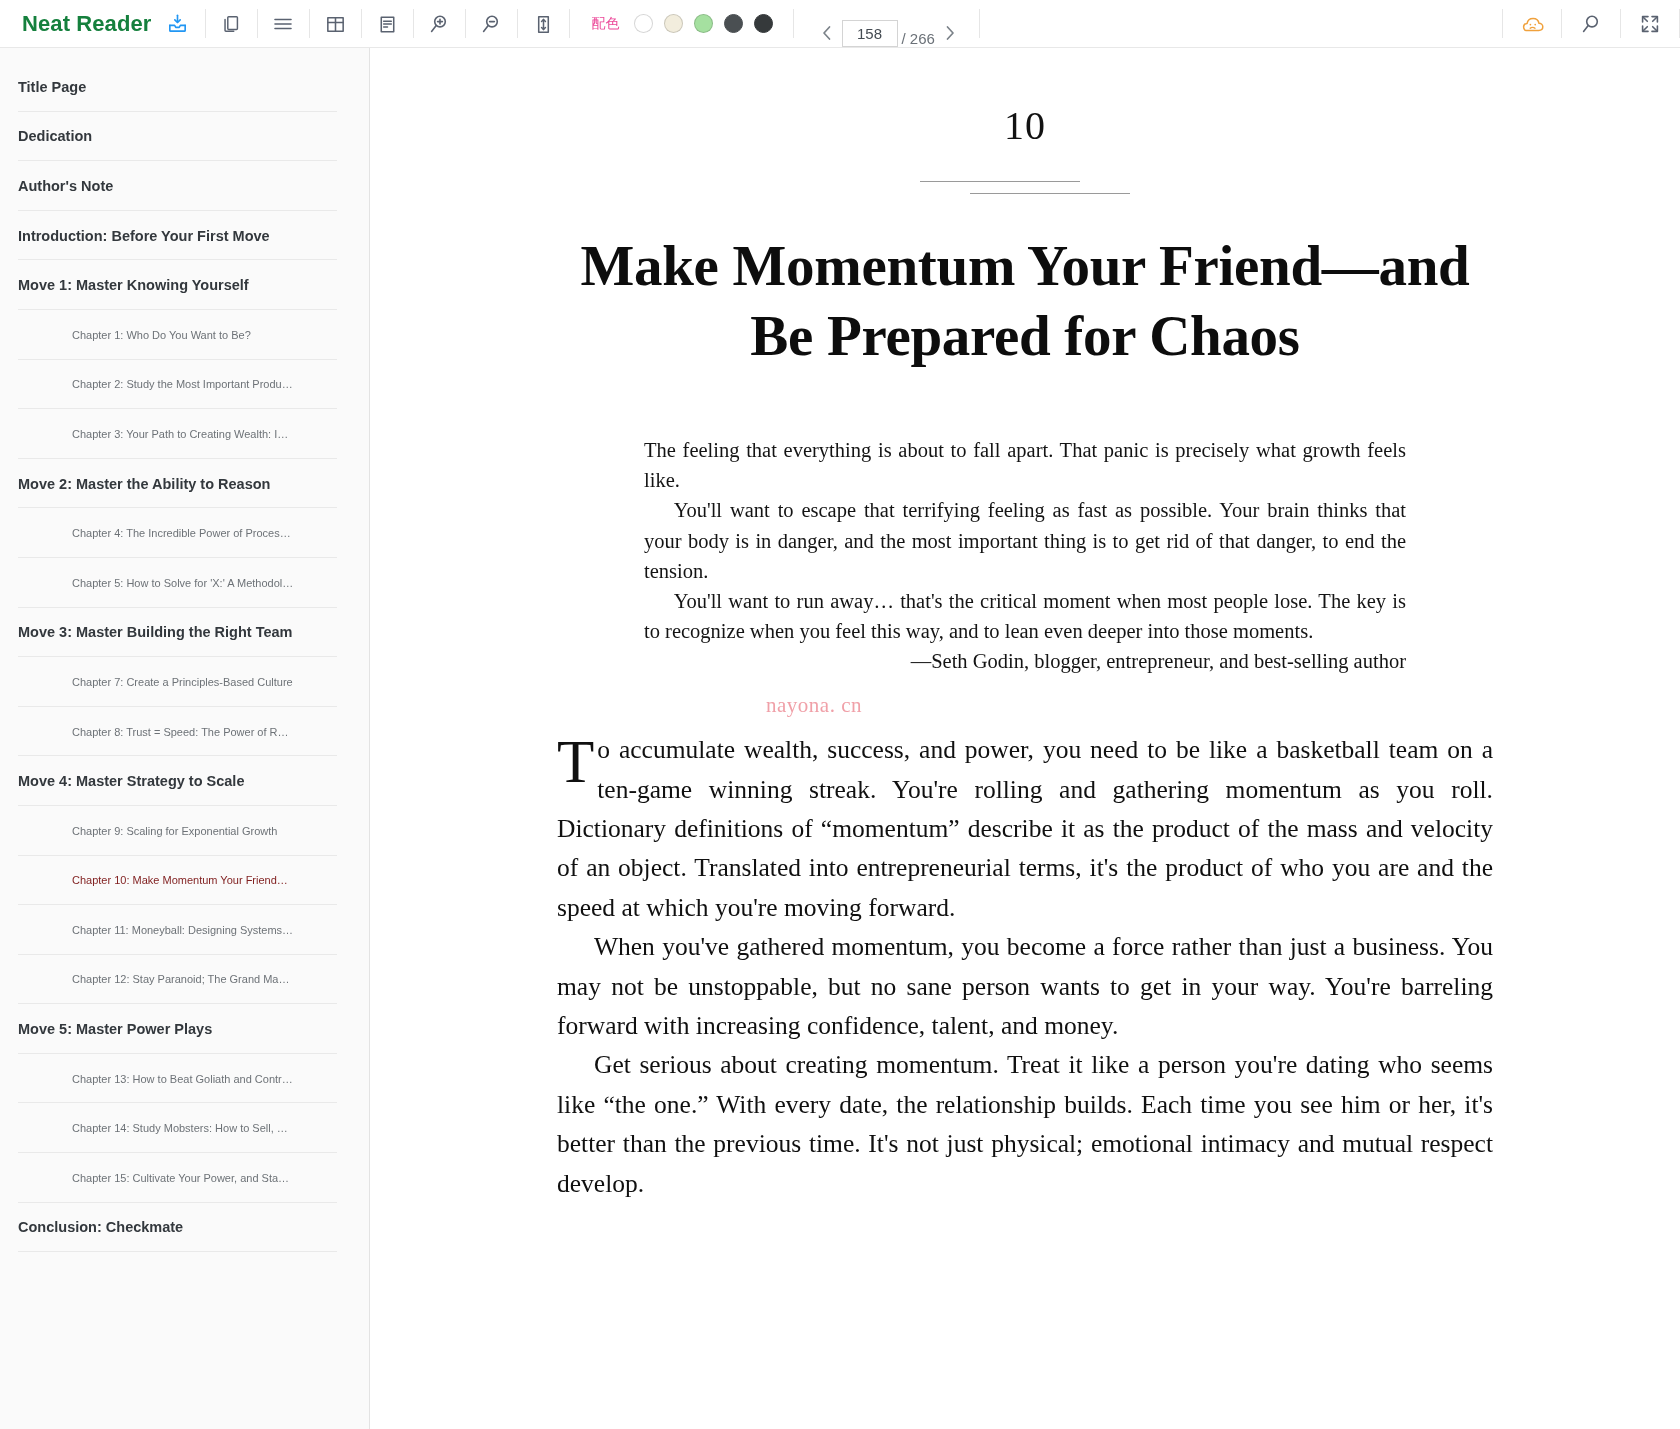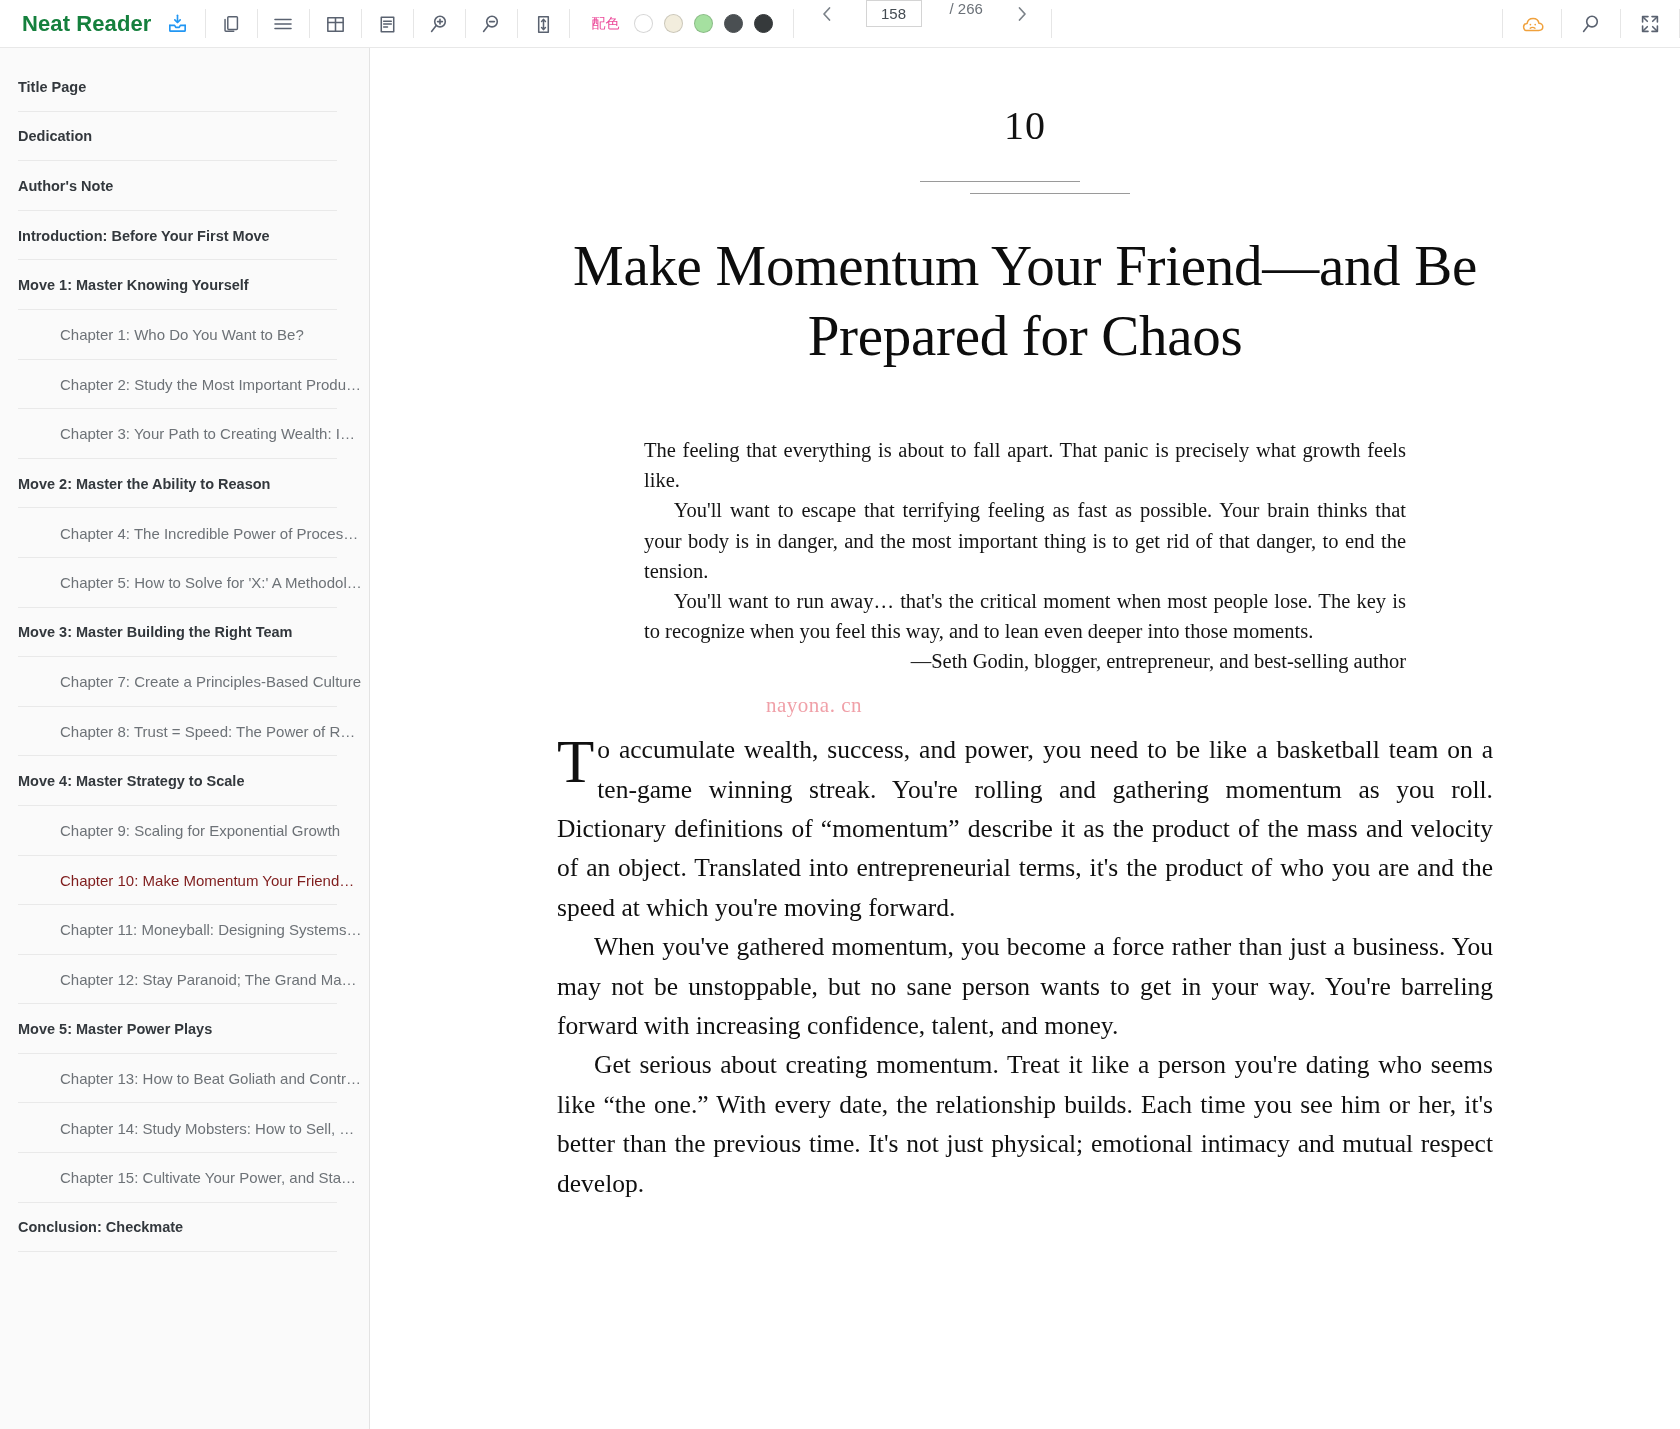--- a/index.html
+++ b/index.html
@@ -43,21 +43,21 @@
     padding: 0 20px 0 22px;
   }
   .theme-label { font-size: 14px; color: #ec4899; margin-right: 3px; white-space: nowrap; }
   .swatch {
     width: 19px; height: 19px; border-radius: 50%;
     border: 1px solid rgba(0,0,0,.16); cursor: pointer;
   }
 
   
   .pager {
-    display: flex; align-items: flex-start; gap: 28px;
+    display: flex; align-items: flex-end; gap: 4px;
     padding: 0 18px 0 22px;
   }
   .pg-arrow { width: 22px; height: 28px; display: flex; align-items: center; justify-content: center; cursor: pointer; }
   .pg-input {
     width: 56px; height: 27px; line-height: 25px;
     border: 1px solid #d4d4d4; background: #fff;
     text-align: center; font-size: 15px; color: #444b52;
     font-family: "Liberation Sans", sans-serif;
     padding: 0;
   }
@@ -90,21 +90,21 @@
     height: 1px; background: #e9e9e9;
   }
   .toc-item .lbl {
     font-size: 14.5px;
     white-space: nowrap; overflow: hidden;
   }
   .toc-item.level0 .lbl {
     padding-left: 18px; font-weight: bold; color: #33383d;
   }
   .toc-item.level1 .lbl {
-    padding-left: 60px; font-weight: normal; color: #6d7277; font-size: 15px;
+    padding-left: 44px; font-weight: normal; color: #6d7277; font-size: 11px; margin-left: 28px;
   }
   .toc-item.active .lbl { color: #7f1d1d; }
 
   
   .reader { flex: 1 1 auto; background: #ffffff; position: relative; overflow: hidden; }
   .page {
     width: 960px; margin: 0 auto;
     padding-top: 58px;
     font-family: "Liberation Serif", "DejaVu Serif", serif;
     color: #111111;
@@ -117,21 +117,21 @@
   .rule {
     position: absolute; height: 1px; background: #9a9a9a;
   }
   .rule.a { width: 160px; left: 50%; margin-left: -105px; top: 0; }
   .rule.b { width: 160px; left: 50%; margin-left: -55px; top: 12px; }
 
   .chap-title {
     margin: 30px 0 0 0;
     text-align: center;
     font-size: 57px;
-    font-weight: normal;
+    font-weight: bold;
     line-height: 1.23;
     letter-spacing: -0.3px;
     color: #0d0d0d;
   }
 
   .epigraph {
     width: 762px; margin: 64px auto 0 auto;
     font-size: 20.5px; line-height: 1.47;
     text-align: justify;
     color: #141414;

